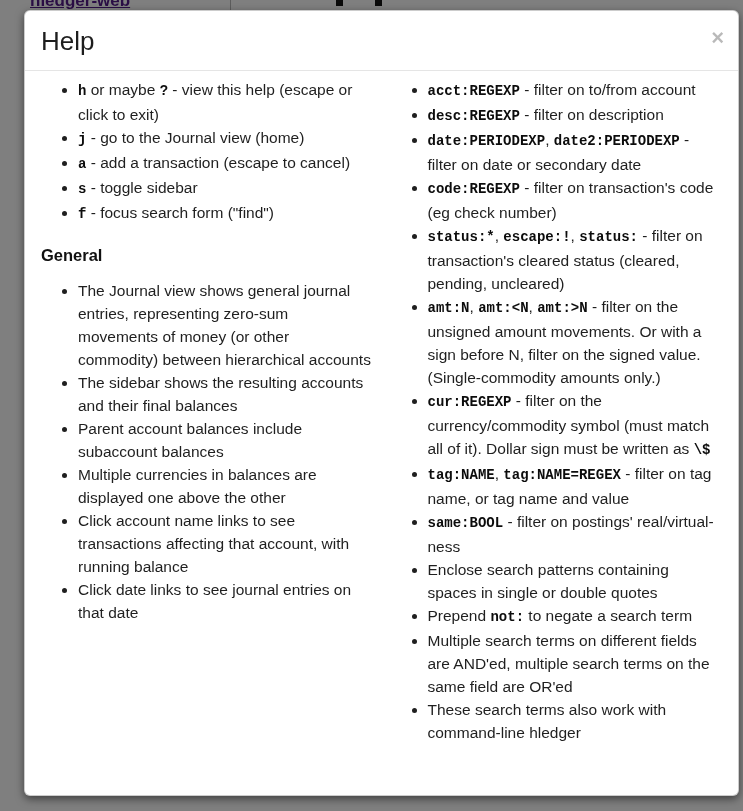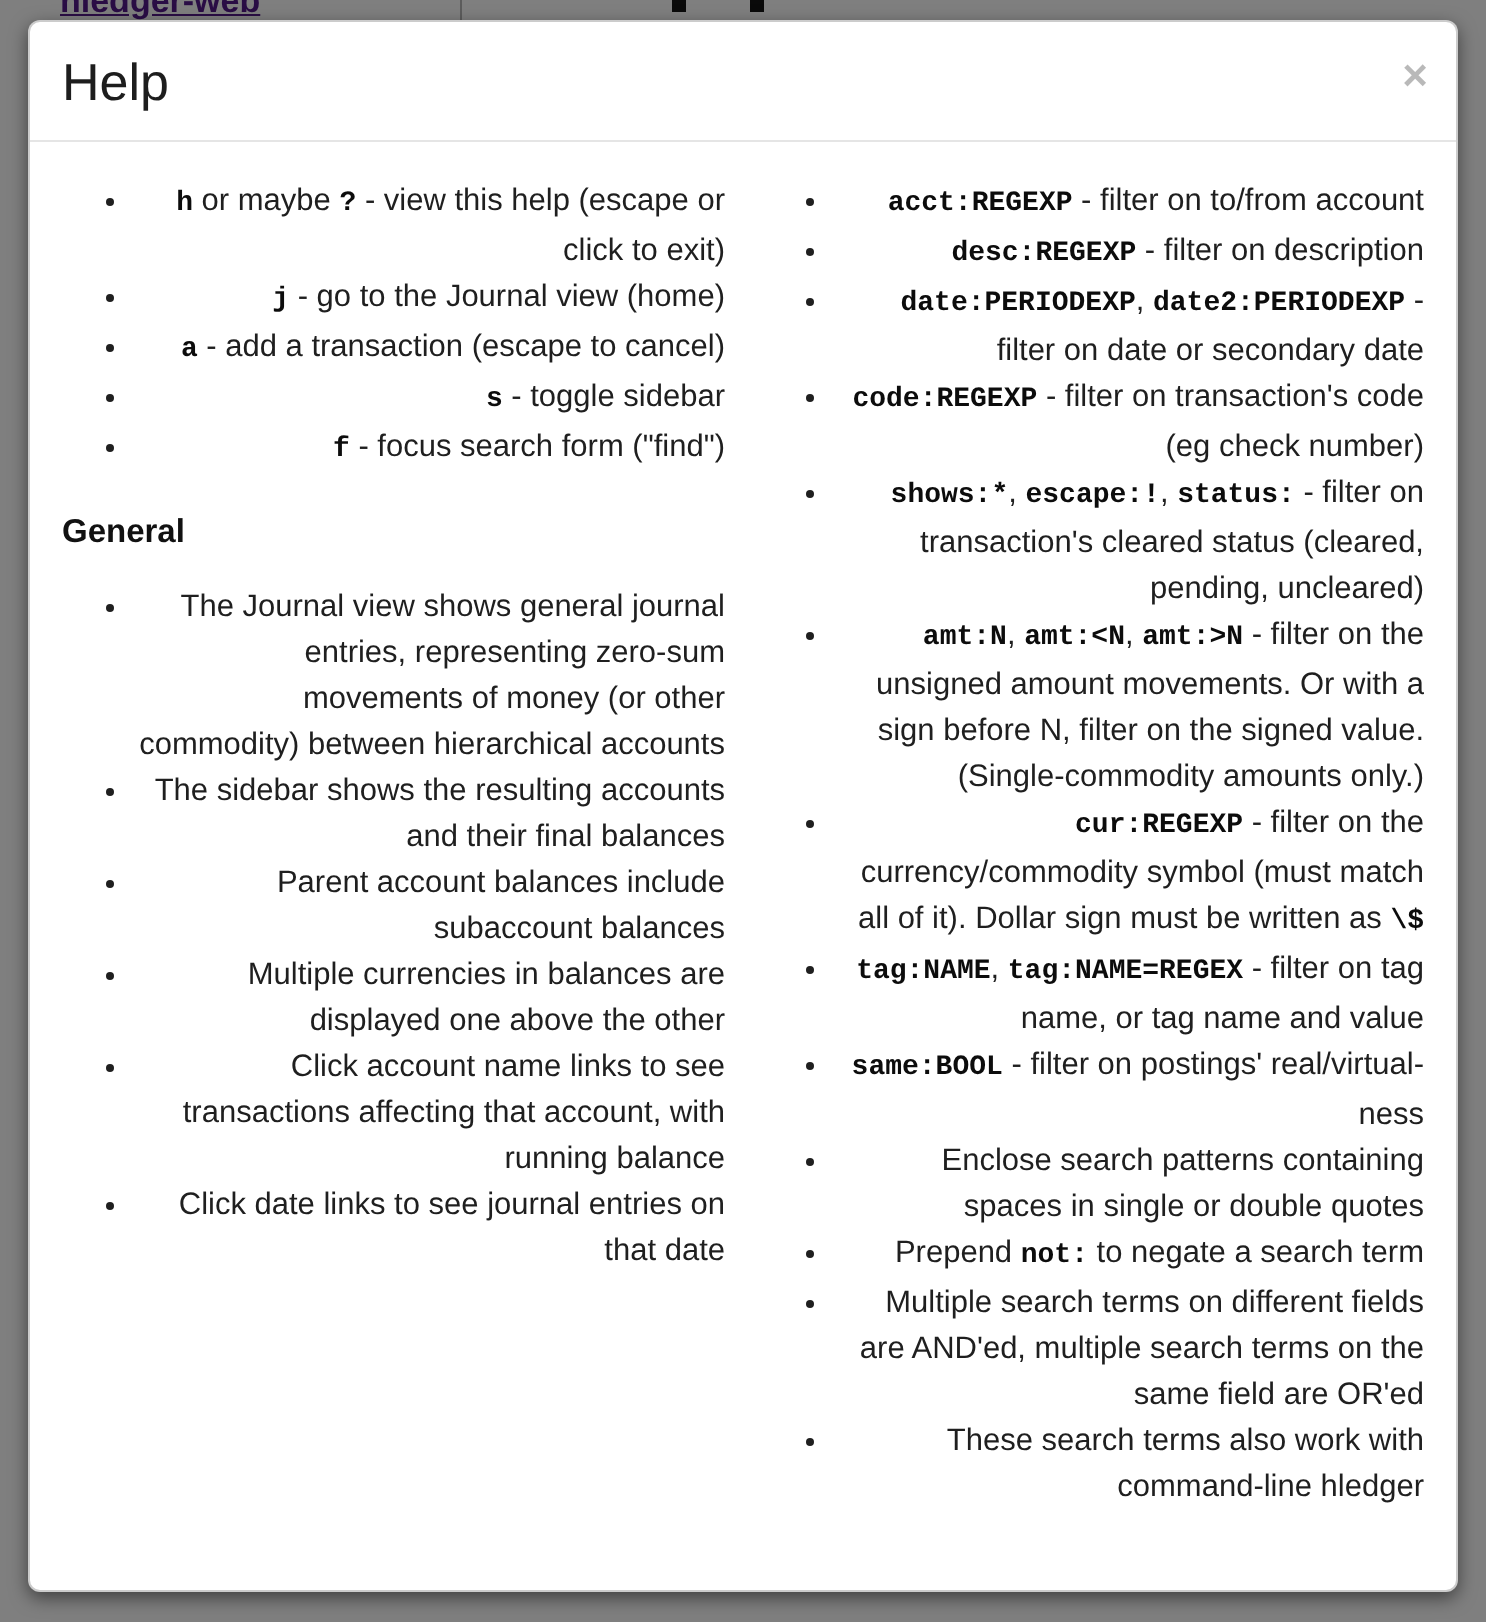--- a/index.html
+++ b/index.html
@@ -19,40 +19,40 @@
   .bg-vdivider { position:absolute; top:0; left:230px; width:1px; height:12px; background:#b9b9b9; }
   .bg-frag { position:absolute; top:0; height:6px; width:7px; background:#141414; }
   .bg-frag.f1 { left:336px; }
   .bg-frag.f2 { left:375px; }
 
   
   .backdrop { position:absolute; inset:0; background:rgba(0,0,0,0.5); z-index:5; }
 
   
   .modal {
-    position:absolute; left:14px; top:10px; width:715px; height:786px;
+    position:absolute; left:24px; top:10px; width:715px; height:786px;
     background:#fff; border-radius:6px; z-index:10;
     border:1px solid rgba(0,0,0,0.2);
     box-shadow:0 3px 9px rgba(0,0,0,0.5);
   }
   .modal-header { position:relative; padding:16px 16px 14px; border-bottom:1px solid #e5e5e5; }
   .modal-title { font-size:26px; font-weight:400; color:#1d1d1d; line-height:1.1; }
   .close-btn {
     position:absolute; top:16px; right:14px;
     background:none; border:none; cursor:pointer;
     font-size:22px; font-weight:700; line-height:1;
     color:#000; opacity:0.27; font-family:"Liberation Sans", sans-serif;
   }
   .modal-body { display:flex; padding:2px 16px 16px; }
   .col { width:50%; }
   .col.left  { padding-right:9px; }
   .col.right { padding-left:9px; }
 
   .section-heading { font-size:16.5px; font-weight:700; color:#111; margin:20px 0 14px; }
-  ul.help-list { margin:16px 0 10px; padding-left:37px; list-style:disc;text-align:right; }
+  ul.help-list { margin:5px 0 10px; padding-left:37px; list-style:disc; }
   ul.help-list li { font-size:15.5px; line-height:23px; color:#1f1f1f; }
   ul.help-list li code {
     font-family:"Liberation Mono", monospace;
     font-weight:700; font-size:14px; color:#0c0c0c;
   }
 </style>
 </head>
 <body>
 
 <div class="bg-page">
@@ -87,21 +87,21 @@
           <li><span>Click account name links to see transactions affecting that account, with running balance</span></li>
           <li><span>Click date links to see journal entries on that date</span></li>
         </ul>
     </div>
     <div class="col right">
       <ul class="help-list">
           <li><code>acct:REGEXP</code><span> - filter on to/from account</span></li>
           <li><code>desc:REGEXP</code><span> - filter on description</span></li>
           <li><code>date:PERIODEXP</code><span>, </span><code>date2:PERIODEXP</code><span> - filter on date or secondary date</span></li>
           <li><code>code:REGEXP</code><span> - filter on transaction's code (eg check number)</span></li>
-          <li><code>shows:*</code><span>, </span><code>escape:!</code><span>, </span><code>status:</code><span> - filter on transaction's cleared status (cleared, pending, uncleared)</span></li>
+          <li><code>status:*</code><span>, </span><code>escape:!</code><span>, </span><code>status:</code><span> - filter on transaction's cleared status (cleared, pending, uncleared)</span></li>
           <li><code>amt:N</code><span>, </span><code>amt:&lt;N</code><span>, </span><code>amt:&gt;N</code><span> - filter on the unsigned amount movements. Or with a sign before N, filter on the signed value. (Single-commodity amounts only.)</span></li>
           <li><code>cur:REGEXP</code><span> - filter on the currency/commodity symbol (must match all of it). Dollar sign must be written as </span><code>\$</code></li>
           <li><code>tag:NAME</code><span>, </span><code>tag:NAME=REGEX</code><span> - filter on tag name, or tag name and value</span></li>
           <li><code>same:BOOL</code><span> - filter on postings' real/virtual-ness</span></li>
           <li><span>Enclose search patterns containing spaces in single or double quotes</span></li>
           <li><span>Prepend </span><code>not:</code><span> to negate a search term</span></li>
           <li><span>Multiple search terms on different fields are AND'ed, multiple search terms on the same field are OR'ed</span></li>
           <li><span>These search terms also work with command-line hledger</span></li>
         </ul>
     </div>

